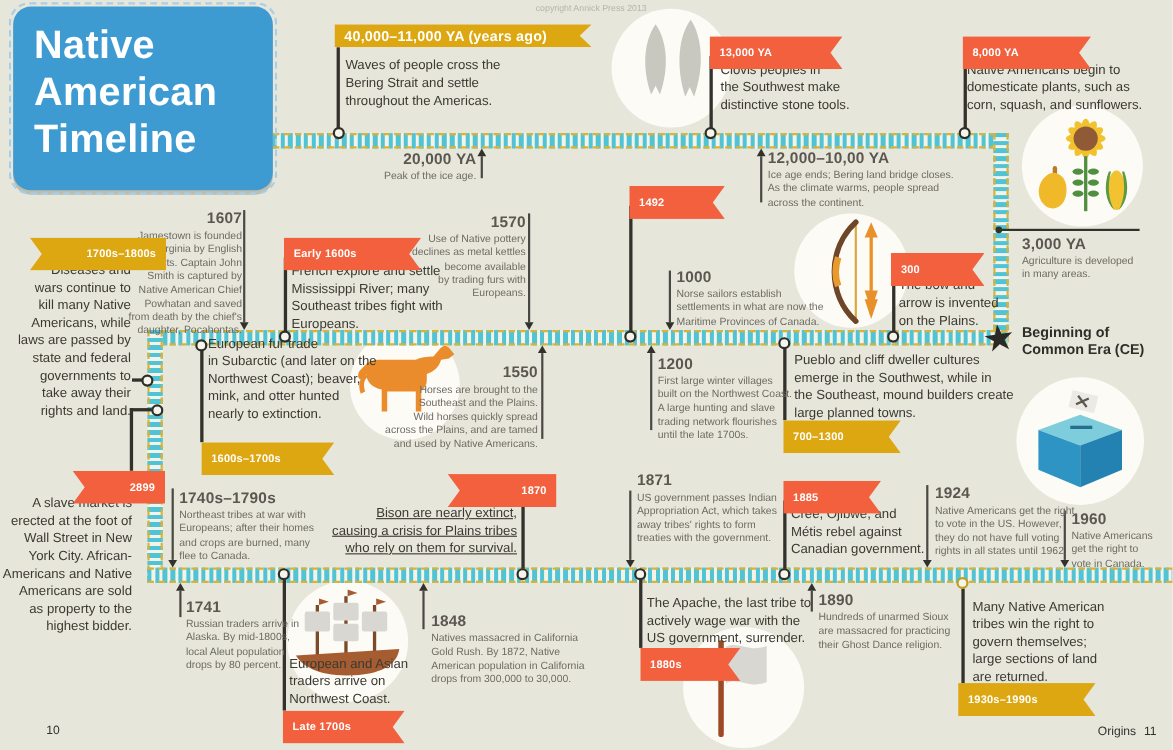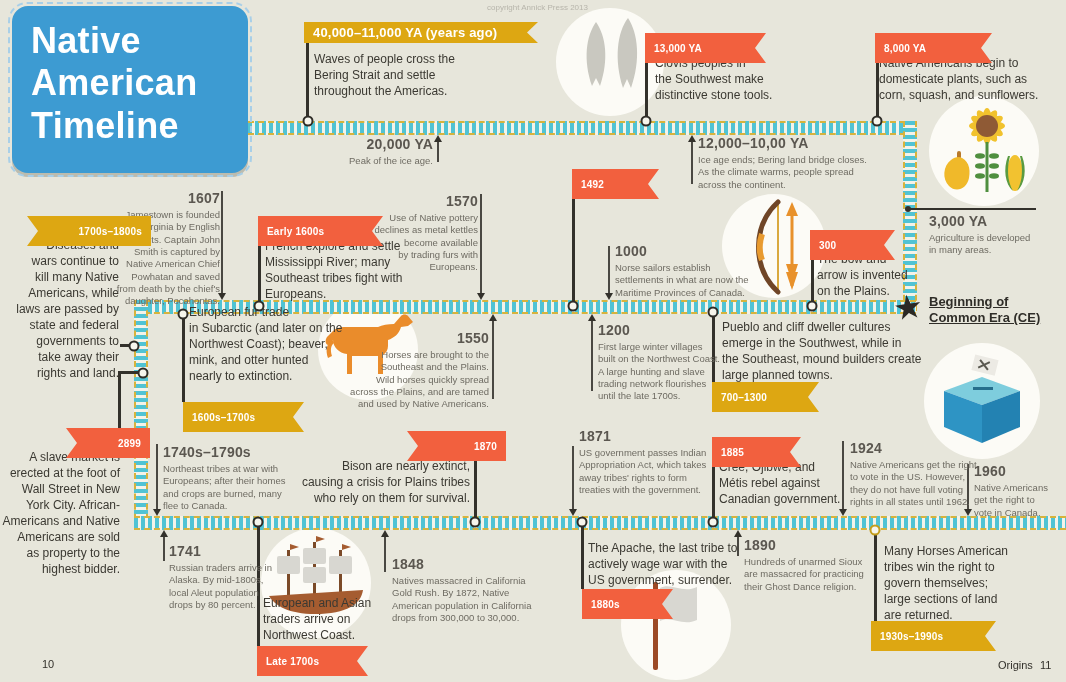--- a/index.html
+++ b/index.html
@@ -199,21 +199,21 @@
   </div>
 
   <div class="flag red notch-r" style="left:810px;top:230px;width:56px;">300</div>
   <div class="vln" style="left:811px;top:248px;height:54px;"></div>
   <div class="ring" style="left:812px;top:306px;"></div>
   <div class="body pre" style="left:817px;top:252px;">The bow and
 arrow is invented
 on the Plains.</div>
 
   <div class="star" style="left:908px;top:307px;">★</div>
-  <div class="bold-lab pre" style="left:929px;top:294px;text-decoration:underline;">Beginning of
+  <div class="bold-lab pre" style="left:929px;top:294px;">Beginning of
 Common Era (CE)</div>
 
   <div class="flag gold notch-l" style="left:27px;top:216px;width:95px;">1700s–1800s</div>
   <div class="body pre ra" style="right:947px;top:238px;">Diseases and
 wars continue to
 kill many Native
 Americans, while
 laws are passed by
 state and federal
 governments to
@@ -353,21 +353,21 @@
     <div class="yr">1848</div>
     <div class="small pre">Natives massacred in California
 Gold Rush. By 1872, Native
 American population in California
 drops from 300,000 to 30,000.</div>
   </div>
 
   <div class="flag red notch-l" style="left:407px;top:431px;width:70px;">1870</div>
   <div class="vln" style="left:474px;top:449px;height:68px;"></div>
   <div class="ring" style="left:475px;top:522px;"></div>
-  <div class="body pre ra" style="right:596px;top:459px;">Bison are nearly extinct,
+  <div class="body pre ra" style="right:596px;top:459px;text-decoration:underline;">Bison are nearly extinct,
 causing a crisis for Plains tribes
 who rely on them for survival.</div>
 
   <div class="vln1" style="left:572px;top:446px;height:63px;"></div>
   <div class="arr-dn" style="left:573px;top:509px;"></div>
   <div class="blk" style="left:579px;top:428px;">
     <div class="yr">1871</div>
     <div class="small pre">US government passes Indian
 Appropriation Act, which takes
 away tribes' rights to form
@@ -402,21 +402,21 @@
   <div class="blk" style="left:850px;top:440px;">
     <div class="yr">1924</div>
     <div class="small pre">Native Americans get the right
 to vote in the US. However,
 they do not have full voting
 rights in all states until 1962.</div>
   </div>
 
   <div class="ring gold" style="left:875px;top:530px;"></div>
   <div class="vln" style="left:874px;top:535px;height:86px;"></div>
-  <div class="body pre" style="left:884px;top:544px;">Many Horses American
+  <div class="body pre" style="left:884px;top:544px;">Many Native American
 tribes win the right to
 govern themselves;
 large sections of land
 are returned.</div>
   <div class="flag gold notch-r" style="left:871px;top:621px;width:96px;">1930s–1990s</div>
 
   <div class="vln1" style="left:967px;top:464px;height:45px;"></div>
   <div class="arr-dn" style="left:968px;top:509px;"></div>
   <div class="blk" style="left:974px;top:463px;">
     <div class="yr">1960</div>

